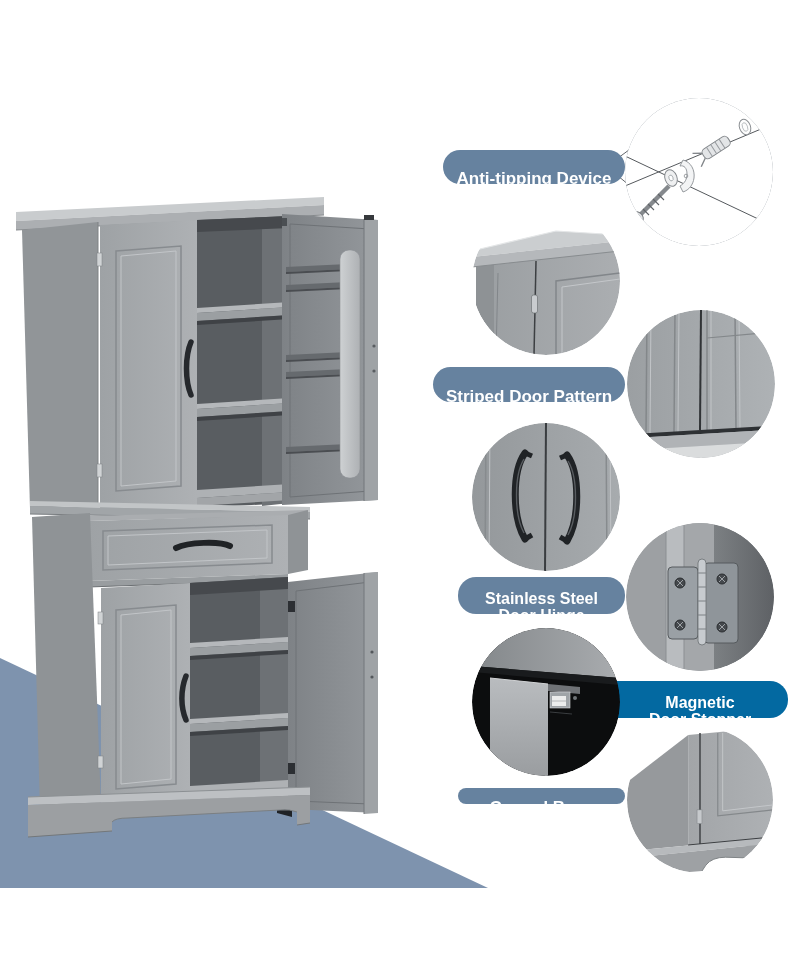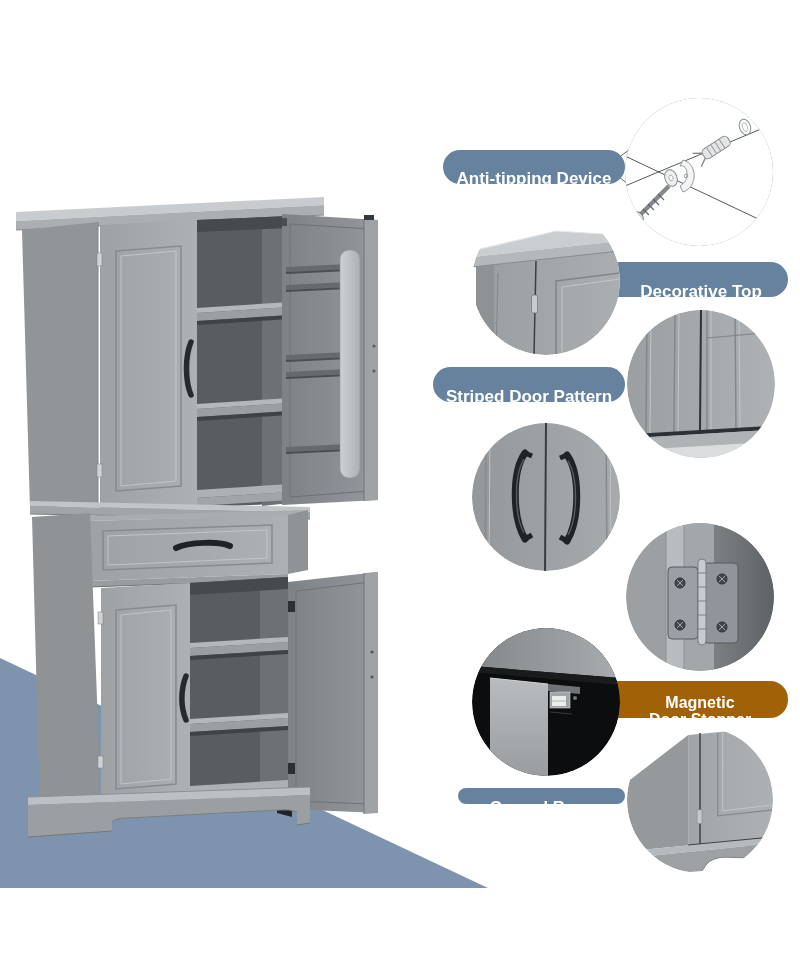--- a/index.html
+++ b/index.html
@@ -172,27 +172,28 @@
         <path d="M112,822 Q115,818 128,818 L280,810 Q290,809 297,812" fill="none" stroke="#7b7f82" stroke-width="1"></path>
         <line x1="28" y1="837" x2="112" y2="831" stroke="#73777a" stroke-width="1"></line>
         <line x1="297" y1="825" x2="310" y2="823" stroke="#73777a" stroke-width="1"></line>
       </g>
     </g>
   </svg>
 
   <div class="pill p1" style="background: rgb(102, 130, 159);">
       <span>Anti-tipping Device</span>
     </div>
-  <div class="pill p2" style="background: rgb(102, 130, 159);">
-      <span>Decorative Top</span>
-    </div>
   <div class="pill p3" style="background: rgb(102, 130, 159); text-align: right;">
       <span>Striped Door Pattern</span>
     </div>
-  <div class="pill p6 small" style="background: #a16207;">
+  <div class="pill p5 small" style="background: rgb(102, 130, 159);">
+      <span>Stainless Steel
+Door Hinge</span>
+    </div>
+  <div class="pill p6 small" style="background: #0369a1;">
       <span>Magnetic
 Door Stopper</span>
     </div>
   <div class="pill p7" style="background: rgb(102, 130, 159);">
       <span>Curved Base</span>
     </div>
 
   <div class="photo c1">
     <svg viewBox="0 0 148 148">
       <defs>

